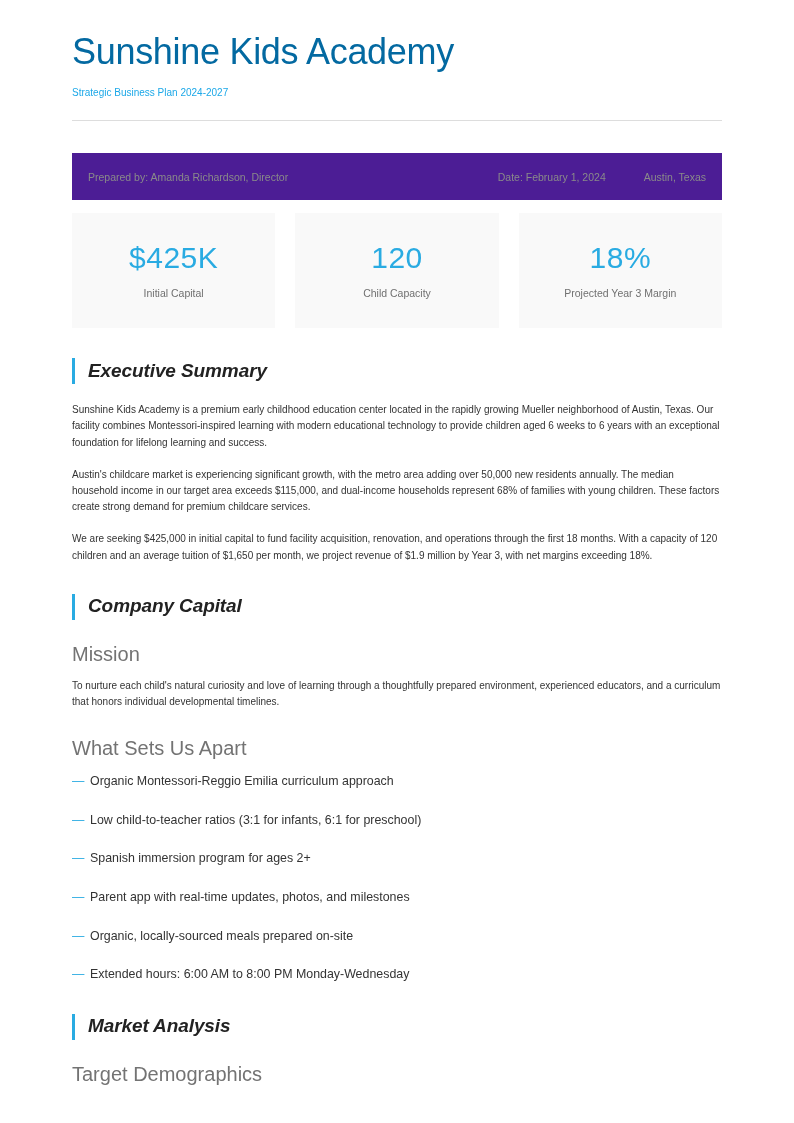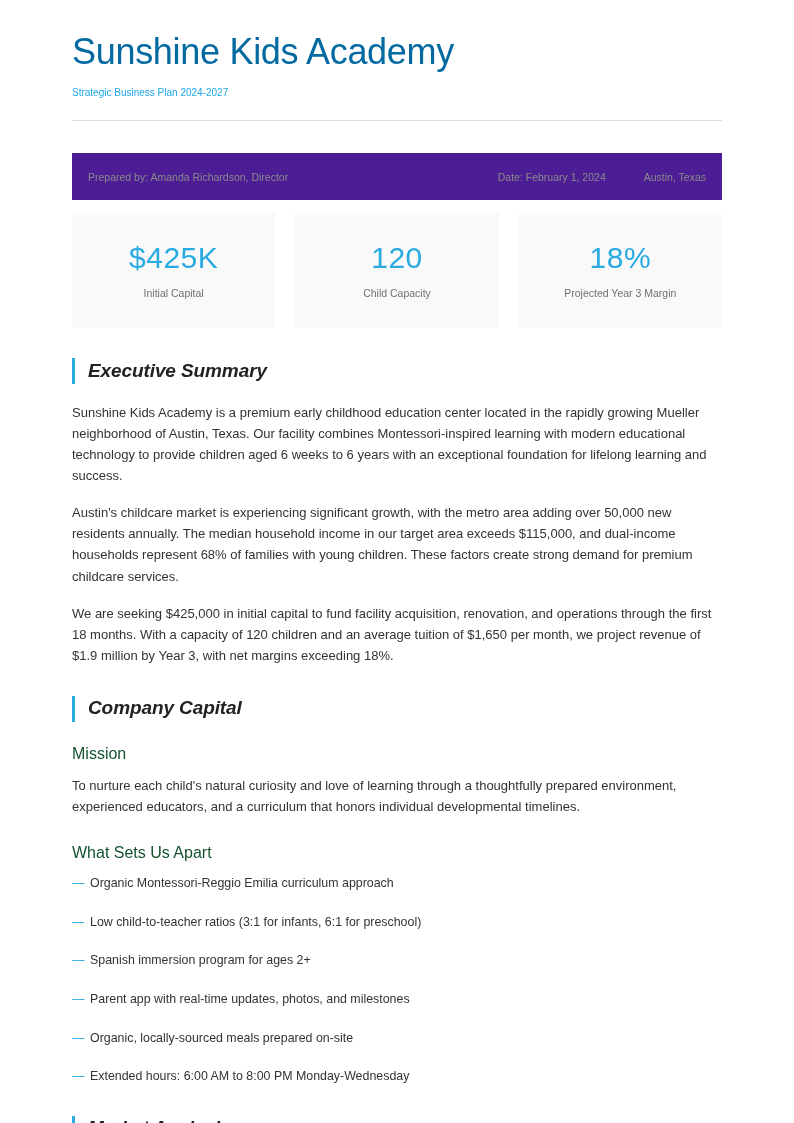--- a/index.html
+++ b/index.html
@@ -109,30 +109,30 @@
   }
   .heading-text {
     font-size: 19px;
     font-weight: bold;
     color: #222222;
     line-height: 1.2;
     letter-spacing: -0.1px;
   }
 
   .subheading {
-    font-size: 16px;
+    font-size: 20px;
     font-weight: normal;
-    color: #14532d;
+    color: #737373;
     margin: 26px 0 12px 0;
     line-height: 1.2;
   }
   .subheading.first { margin-top: 22px; }
 
   p.body-text {
-    font-size: 13px;
+    font-size: 10px;
     color: #333333;
     line-height: 1.62;
     margin: 0 0 16px 0;
     text-align: left;
   }
   p.body-text:last-child { margin-bottom: 0; }
 
   
   ul.feature-list {
     list-style: none;

